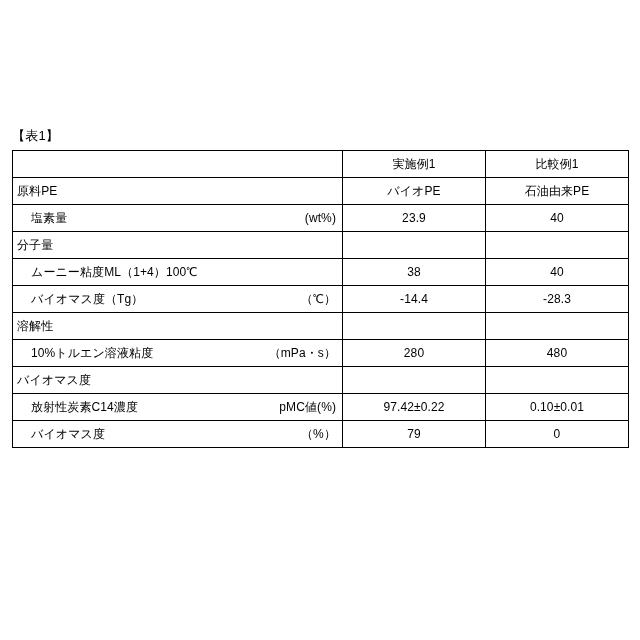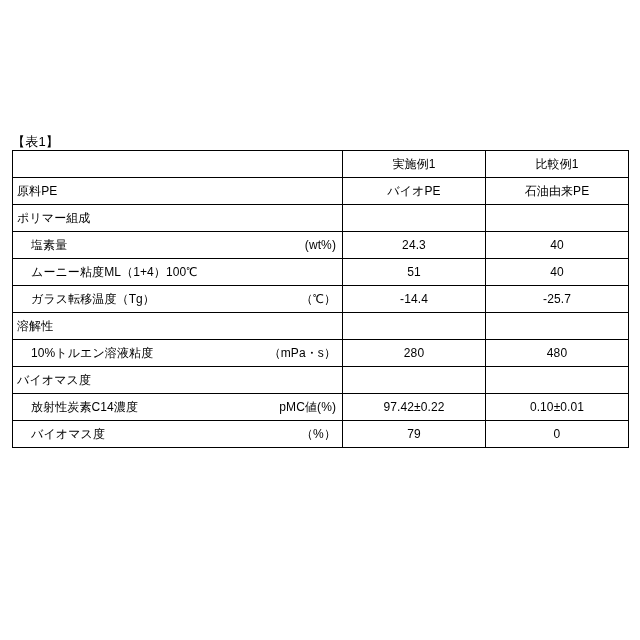--- a/index.html
+++ b/index.html
@@ -16,21 +16,21 @@
   }
   .page {
     position: relative;
     width: 640px;
     height: 640px;
     box-sizing: border-box;
   }
   .caption {
     position: absolute;
     left: 12px;
-    top: 134px;
+    top: 128px;
     font-size: 13px;
     line-height: 16px;
     letter-spacing: 0.2px;
     text-align: right;
   }
   .table-wrap {
     position: absolute;
     left: 12px;
     top: 150px;
     width: 616px;
@@ -99,65 +99,65 @@
           <td>
             <div class="lbl">
               <span class="name">原料PE</span>
               <span class="unit"></span>
             </div>
           </td>
           <td class="val">バイオPE</td>
           <td class="val">石油由来PE</td>
         </tr>
 
-        <tr>
-          <td>
-            <div class="lbl">
-              <span class="name">ポリマー組成</span>
-              <span class="unit"></span>
-            </div>
-          </td>
-          <td class="val"></td>
-          <td class="val"></td>
-        </tr>
 
         <tr>
           <td>
             <div class="lbl indent1">
               <span class="name">塩素量</span>
               <span class="unit">(wt%)</span>
             </div>
           </td>
-          <td class="val">24.3</td>
+          <td class="val">23.9</td>
           <td class="val">40</td>
         </tr>
 
+        <tr>
+          <td>
+            <div class="lbl">
+              <span class="name">分子量</span>
+              <span class="unit"></span>
+            </div>
+          </td>
+          <td class="val"></td>
+          <td class="val"></td>
+        </tr>
 
         <tr>
           <td>
             <div class="lbl indent1">
               <span class="name">ムーニー粘度ML（1+4）100℃</span>
               <span class="unit"></span>
             </div>
           </td>
-          <td class="val">51</td>
+          <td class="val">38</td>
           <td class="val">40</td>
         </tr>
 
 
 
         <tr>
           <td>
             <div class="lbl indent1">
-              <span class="name">ガラス転移温度（Tg）</span>
+              <span class="name">バイオマス度（Tg）</span>
               <span class="unit">（℃）</span>
             </div>
           </td>
           <td class="val">-14.4</td>
-          <td class="val">-25.7</td>
+          <td class="val">-28.3</td>
         </tr>
 
         <tr>
           <td>
             <div class="lbl">
               <span class="name">溶解性</span>
               <span class="unit"></span>
             </div>
           </td>
           <td class="val"></td>

